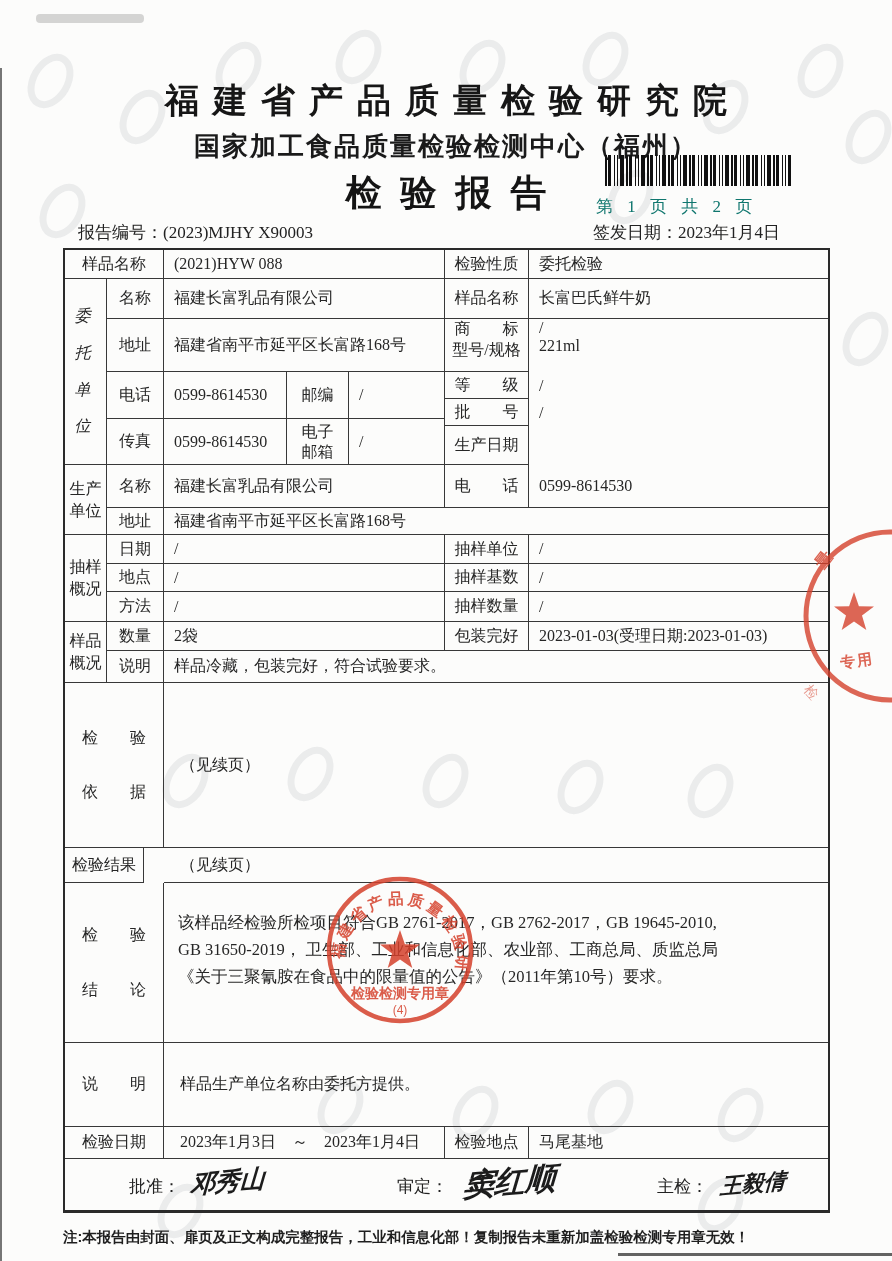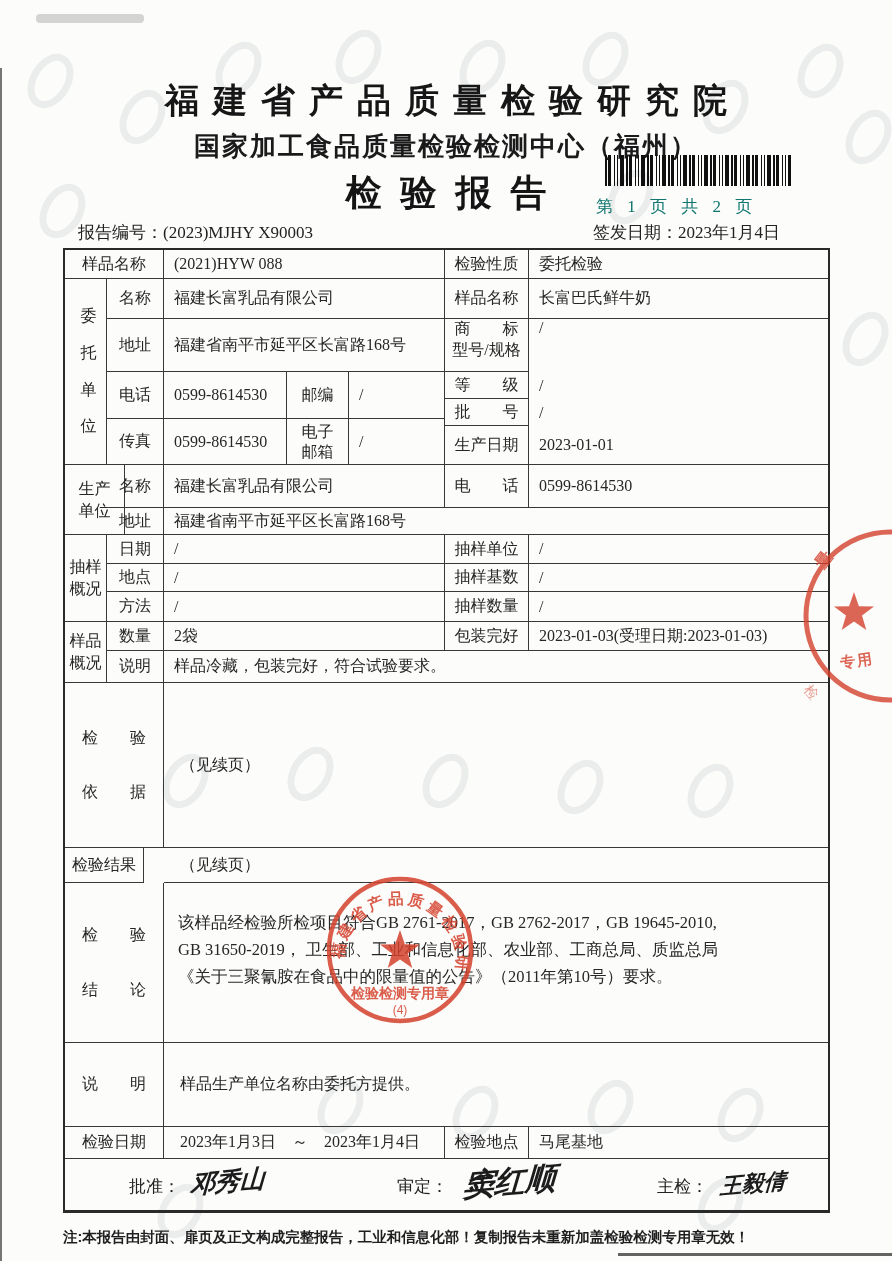--- a/index.html
+++ b/index.html
@@ -20,21 +20,21 @@
   .pageinfo{left:596px;top:195px;font-size:17px;letter-spacing:5px;color:#0f766e;}
   .hmeta{top:221px;font-size:17px;color:#222;}
   
   .tbl{left:63px;top:248px;width:767px;height:965px;border:2px solid #2a2a2a;border-bottom-width:3px;background:transparent;}
   .cell{position:absolute;box-sizing:border-box;font-size:16px;color:#262626;overflow:hidden;}
   .lbl{display:flex;align-items:center;justify-content:center;text-align:center;}
   .val{display:flex;align-items:center;padding-left:10px;}
   .b-r{border-right:1.5px solid #383838;}
   .b-b{border-bottom:1.5px solid #383838;}
   .pre{white-space:pre-line;}
-  .vert{width:22px;word-break:break-all;line-height:2.3;text-align:right;}
+  .vert{width:22px;word-break:break-all;line-height:2.3;text-align:left;font-style:italic;}
   .stack{display:flex;flex-direction:column;justify-content:flex-start;}
   .stack .lbl-line{text-align:center;}
   .stack .val-line{text-align:left;padding-left:10px;}
   .tall-lbl{line-height:3.4;}
   .concl{display:block;padding:26px 14px 0 14px;line-height:1.65;font-size:16.5px;white-space:pre-line;}
   
   .sig-label{font-size:17px;color:#222;}
   .sig-name{font-family:"DejaVu Serif",serif;font-style:italic;font-weight:700;color:#1c1c1c;
             display:inline-block;transform:rotate(-5deg) skewX(-8deg);}
   
@@ -104,40 +104,40 @@
   <div class="cell val b-b" style="left:464px;top:29px;width:299px;height:40px">长富巴氏鲜牛奶</div>
 
   <div class="cell lbl b-r b-b" style="left:42px;top:69px;width:57px;height:53px">地址</div>
   <div class="cell val b-r b-b" style="left:99px;top:69px;width:281px;height:53px">福建省南平市延平区长富路168号</div>
   <div class="cell stack b-r b-b" style="left:380px;top:69px;width:84px;height:53px">
     <span class="lbl-line">商　　标</span>
     <span class="lbl-line">型号/规格</span>
   </div>
   <div class="cell stack" style="left:464px;top:69px;width:299px;height:53px">
     <span class="val-line">/</span>
+    <span class="val-line">221ml</span>
   </div>
 
   <div class="cell lbl b-r b-b" style="left:42px;top:122px;width:57px;height:47px">电话</div>
   <div class="cell val b-r b-b" style="left:99px;top:122px;width:123px;height:47px">0599-8614530</div>
   <div class="cell lbl b-r b-b" style="left:222px;top:122px;width:62px;height:47px">邮编</div>
   <div class="cell val b-r b-b" style="left:284px;top:122px;width:96px;height:47px">/</div>
   <div class="cell lbl b-r b-b" style="left:380px;top:122px;width:84px;height:27px">等　　级</div>
   <div class="cell val" style="left:464px;top:122px;width:299px;height:27px">/</div>
 
   <div class="cell lbl b-r b-b" style="left:42px;top:169px;width:57px;height:46px">传真</div>
   <div class="cell val b-r b-b" style="left:99px;top:169px;width:123px;height:46px">0599-8614530</div>
   <div class="cell lbl b-r b-b pre" style="left:222px;top:169px;width:62px;height:46px;line-height:1.25">电子
 邮箱</div>
   <div class="cell val b-r b-b" style="left:284px;top:169px;width:96px;height:46px">/</div>
   <div class="cell lbl b-r b-b" style="left:380px;top:149px;width:84px;height:27px">批　　号</div>
   <div class="cell val" style="left:464px;top:149px;width:299px;height:27px">/</div>
   <div class="cell lbl b-r b-b" style="left:380px;top:176px;width:84px;height:39px">生产日期</div>
-  <div class="cell val b-b" style="left:464px;top:176px;width:299px;height:39px">2023-01-01</div>
-
-  <div class="cell lbl b-r b-b pre" style="left:0;top:215px;width:60px;height:70px;line-height:1.35">生产
+
+  <div class="cell lbl b-r b-b pre" style="left:0;top:215px;width:42px;height:70px;line-height:1.35">生产
 单位</div>
   <div class="cell lbl b-r b-b" style="left:42px;top:215px;width:57px;height:43px">名称</div>
   <div class="cell val b-r b-b" style="left:99px;top:215px;width:281px;height:43px">福建长富乳品有限公司</div>
   <div class="cell lbl b-r b-b" style="left:380px;top:215px;width:84px;height:43px">电　　话</div>
   <div class="cell val b-b" style="left:464px;top:215px;width:299px;height:43px">0599-8614530</div>
   <div class="cell lbl b-r b-b" style="left:42px;top:258px;width:57px;height:27px">地址</div>
   <div class="cell val b-b" style="left:99px;top:258px;width:664px;height:27px">福建省南平市延平区长富路168号</div>
 
   <div class="cell lbl b-r b-b pre" style="left:0;top:285px;width:42px;height:87px;line-height:1.35">抽样
 概况</div>

